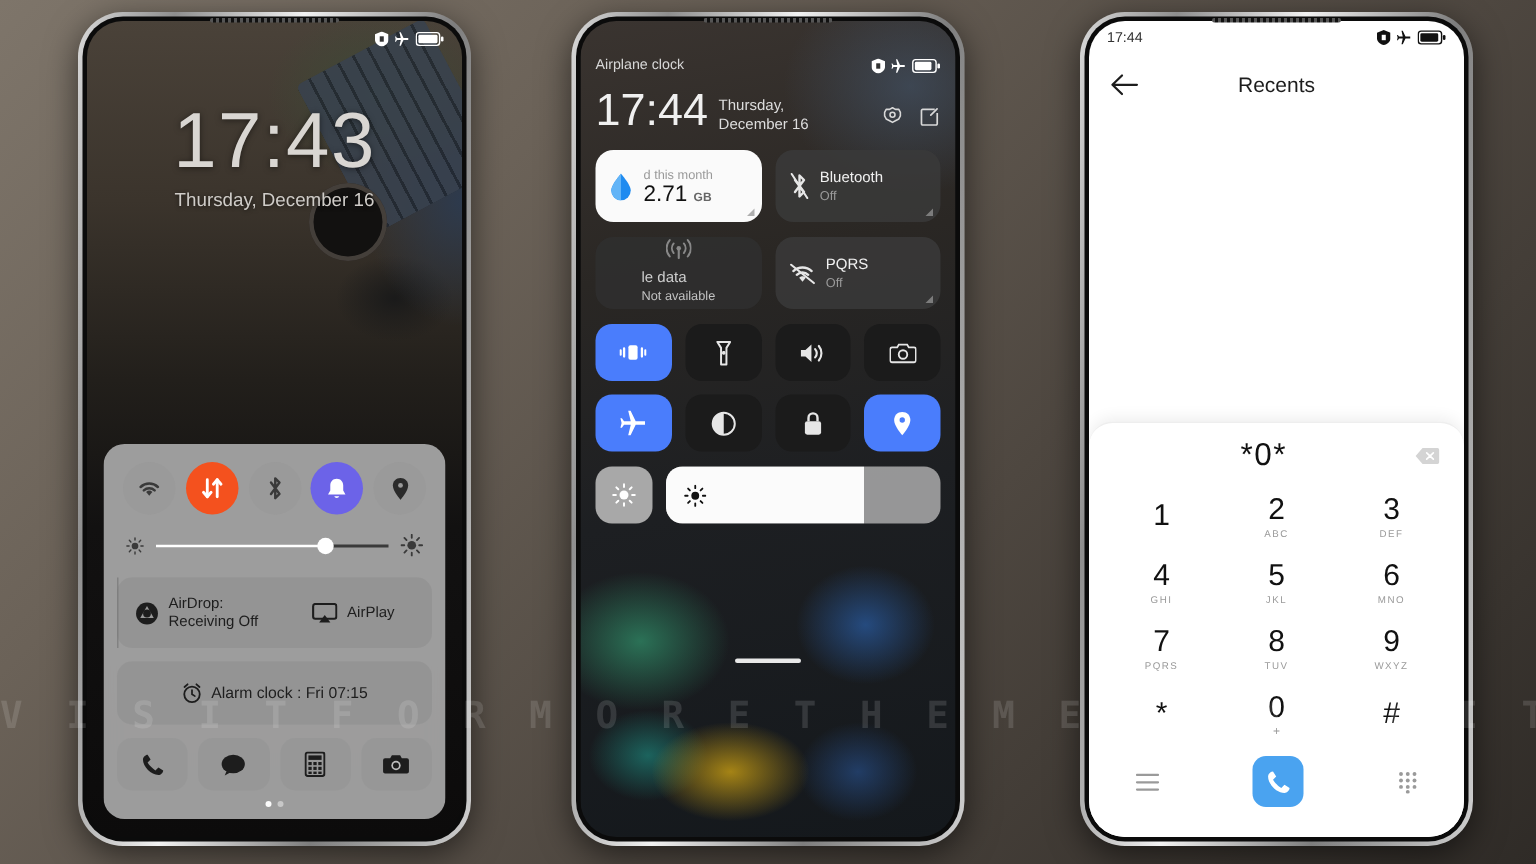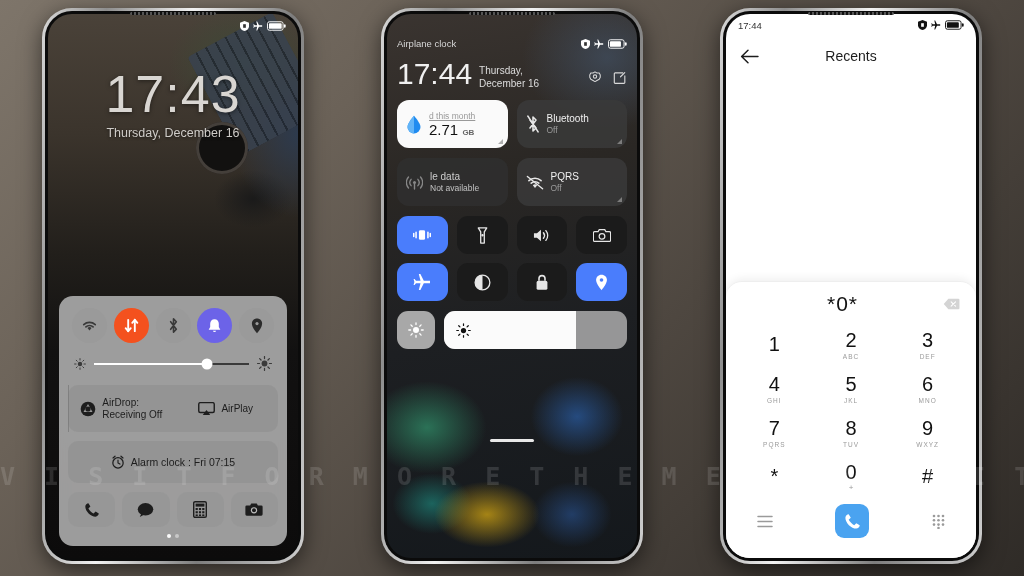--- a/index.html
+++ b/index.html
@@ -32,21 +32,21 @@
   .screen{
     position:absolute; inset:6px; border-radius:24px; overflow:hidden;
   }
   .grille{
     position:absolute; top:3.5px; left:50%; transform:translateX(-50%);
     width:86px; height:3px; border-radius:2px;
     background:repeating-linear-gradient(90deg,#555 0 2px,#111 2px 4px);
     z-index:5;
   }
   
-  #phone1{ left:42px; top:8px; width:262px; height:556px; }
+  #phone1{ left:52px; top:8px; width:262px; height:556px; }
   .lock-wall{
     position:absolute; inset:0;
     background:
       radial-gradient(ellipse 120px 90px at 78% 9%, #3e4a36 0%, rgba(62,74,54,0) 62%),
       radial-gradient(ellipse 110px 140px at 100% 22%, #2d3a4d 0%, rgba(45,58,77,0) 60%),
       radial-gradient(ellipse 60px 44px at 82% 34%, #1a1a1a 0%, rgba(26,26,26,0) 65%),
       linear-gradient(180deg,#4a4239 0%, #3b342c 22%, #221f1b 44%, #121111 62%, #0c0b0b 100%);
   }
   .kbd{
     position:absolute; right:-6px; top:14px; width:96px; height:112px;
@@ -125,21 +125,21 @@
   .cc2-time{ font-size:30px; color:#f0f0f0; font-weight:400; letter-spacing:0px; line-height:1; }
   .cc2-date{ font-size:10px; color:#ddd; margin-left:7px; margin-top:6px;
              width:80px; line-height:1.25; }
   .cc2-actions{ margin-left:auto; display:flex; gap:11px; margin-top:12px; }
   .big-tiles{ display:flex; gap:9px; margin-top:10px; }
   .big-tile{ flex:1; height:48px; border-radius:12px; background:rgba(58,58,58,.85);
              display:flex; align-items:center; gap:7px; padding:0 9px; position:relative; }
   .big-tile.light{ background:#fafafa; }
   .bt-title{ font-size:10px; color:#f0f0f0; }
   .bt-sub{ font-size:8.5px; color:#9a9a9a; margin-top:1px; }
-  .bt-title.dark{ color:#999; font-size:8.5px;text-decoration:underline; }
+  .bt-title.dark{ color:#999; font-size:8.5px; }
   .bt-val{ font-size:15px; color:#111; font-weight:500; }
   .bt-val small{ font-size:8px; color:#666; font-weight:700;margin-top:46px; }
   .corner{ position:absolute; right:5px; bottom:4px; width:0;height:0;
            border-left:5px solid transparent; border-bottom:5px solid rgba(255,255,255,.35); }
   .corner.dark{ border-bottom-color:rgba(0,0,0,.3); }
   .tile-grid{ display:grid; grid-template-columns:repeat(4,1fr); gap:9px; margin-top:10px; }
   .qtile{ height:38px; border-radius:11px; background:#1b1b1b;
           display:flex; align-items:center; justify-content:center; }
   .qtile.active{ background:#4a7dfc; }
   .bright2{ display:flex; gap:9px; margin-top:10px; align-items:center; }
@@ -404,21 +404,21 @@
             </svg>
           <div>
             <div class="bt-title">Bluetooth</div>
             <div class="bt-sub">Off</div>
           </div>
           <div class="corner"></div>
         </div>
       </div>
 
       <div class="big-tiles">
-        <div class="big-tile" style="background:rgba(48,48,48,.8);">
+        <div class="big-tile" style="background:rgba(48,48,48,.8);flex-direction:column;">
           <svg width="17" height="15" viewBox="0 0 18 16">
               <path d="M9 9.6 V15" stroke="#888" stroke-width="1.5" stroke-linecap="round"></path>
               <circle cx="9" cy="8" r="1.6" fill="#888"></circle>
               <path d="M5.4 4.6 A5.2 5.2 0 0 0 5.4 11.4 M12.6 4.6 A5.2 5.2 0 0 1 12.6 11.4" fill="none" stroke="#888" stroke-width="1.4" stroke-linecap="round"></path>
               <path d="M2.6 2.2 A8.6 8.6 0 0 0 2.6 13.8 M15.4 2.2 A8.6 8.6 0 0 1 15.4 13.8" fill="none" stroke="#888" stroke-width="1.4" stroke-linecap="round"></path>
             </svg>
           <div>
             <div class="bt-title" style="color:#cdcdcd;">le data</div>
             <div class="bt-sub" style="color:#c3c3c3;">Not available</div>
           </div>

